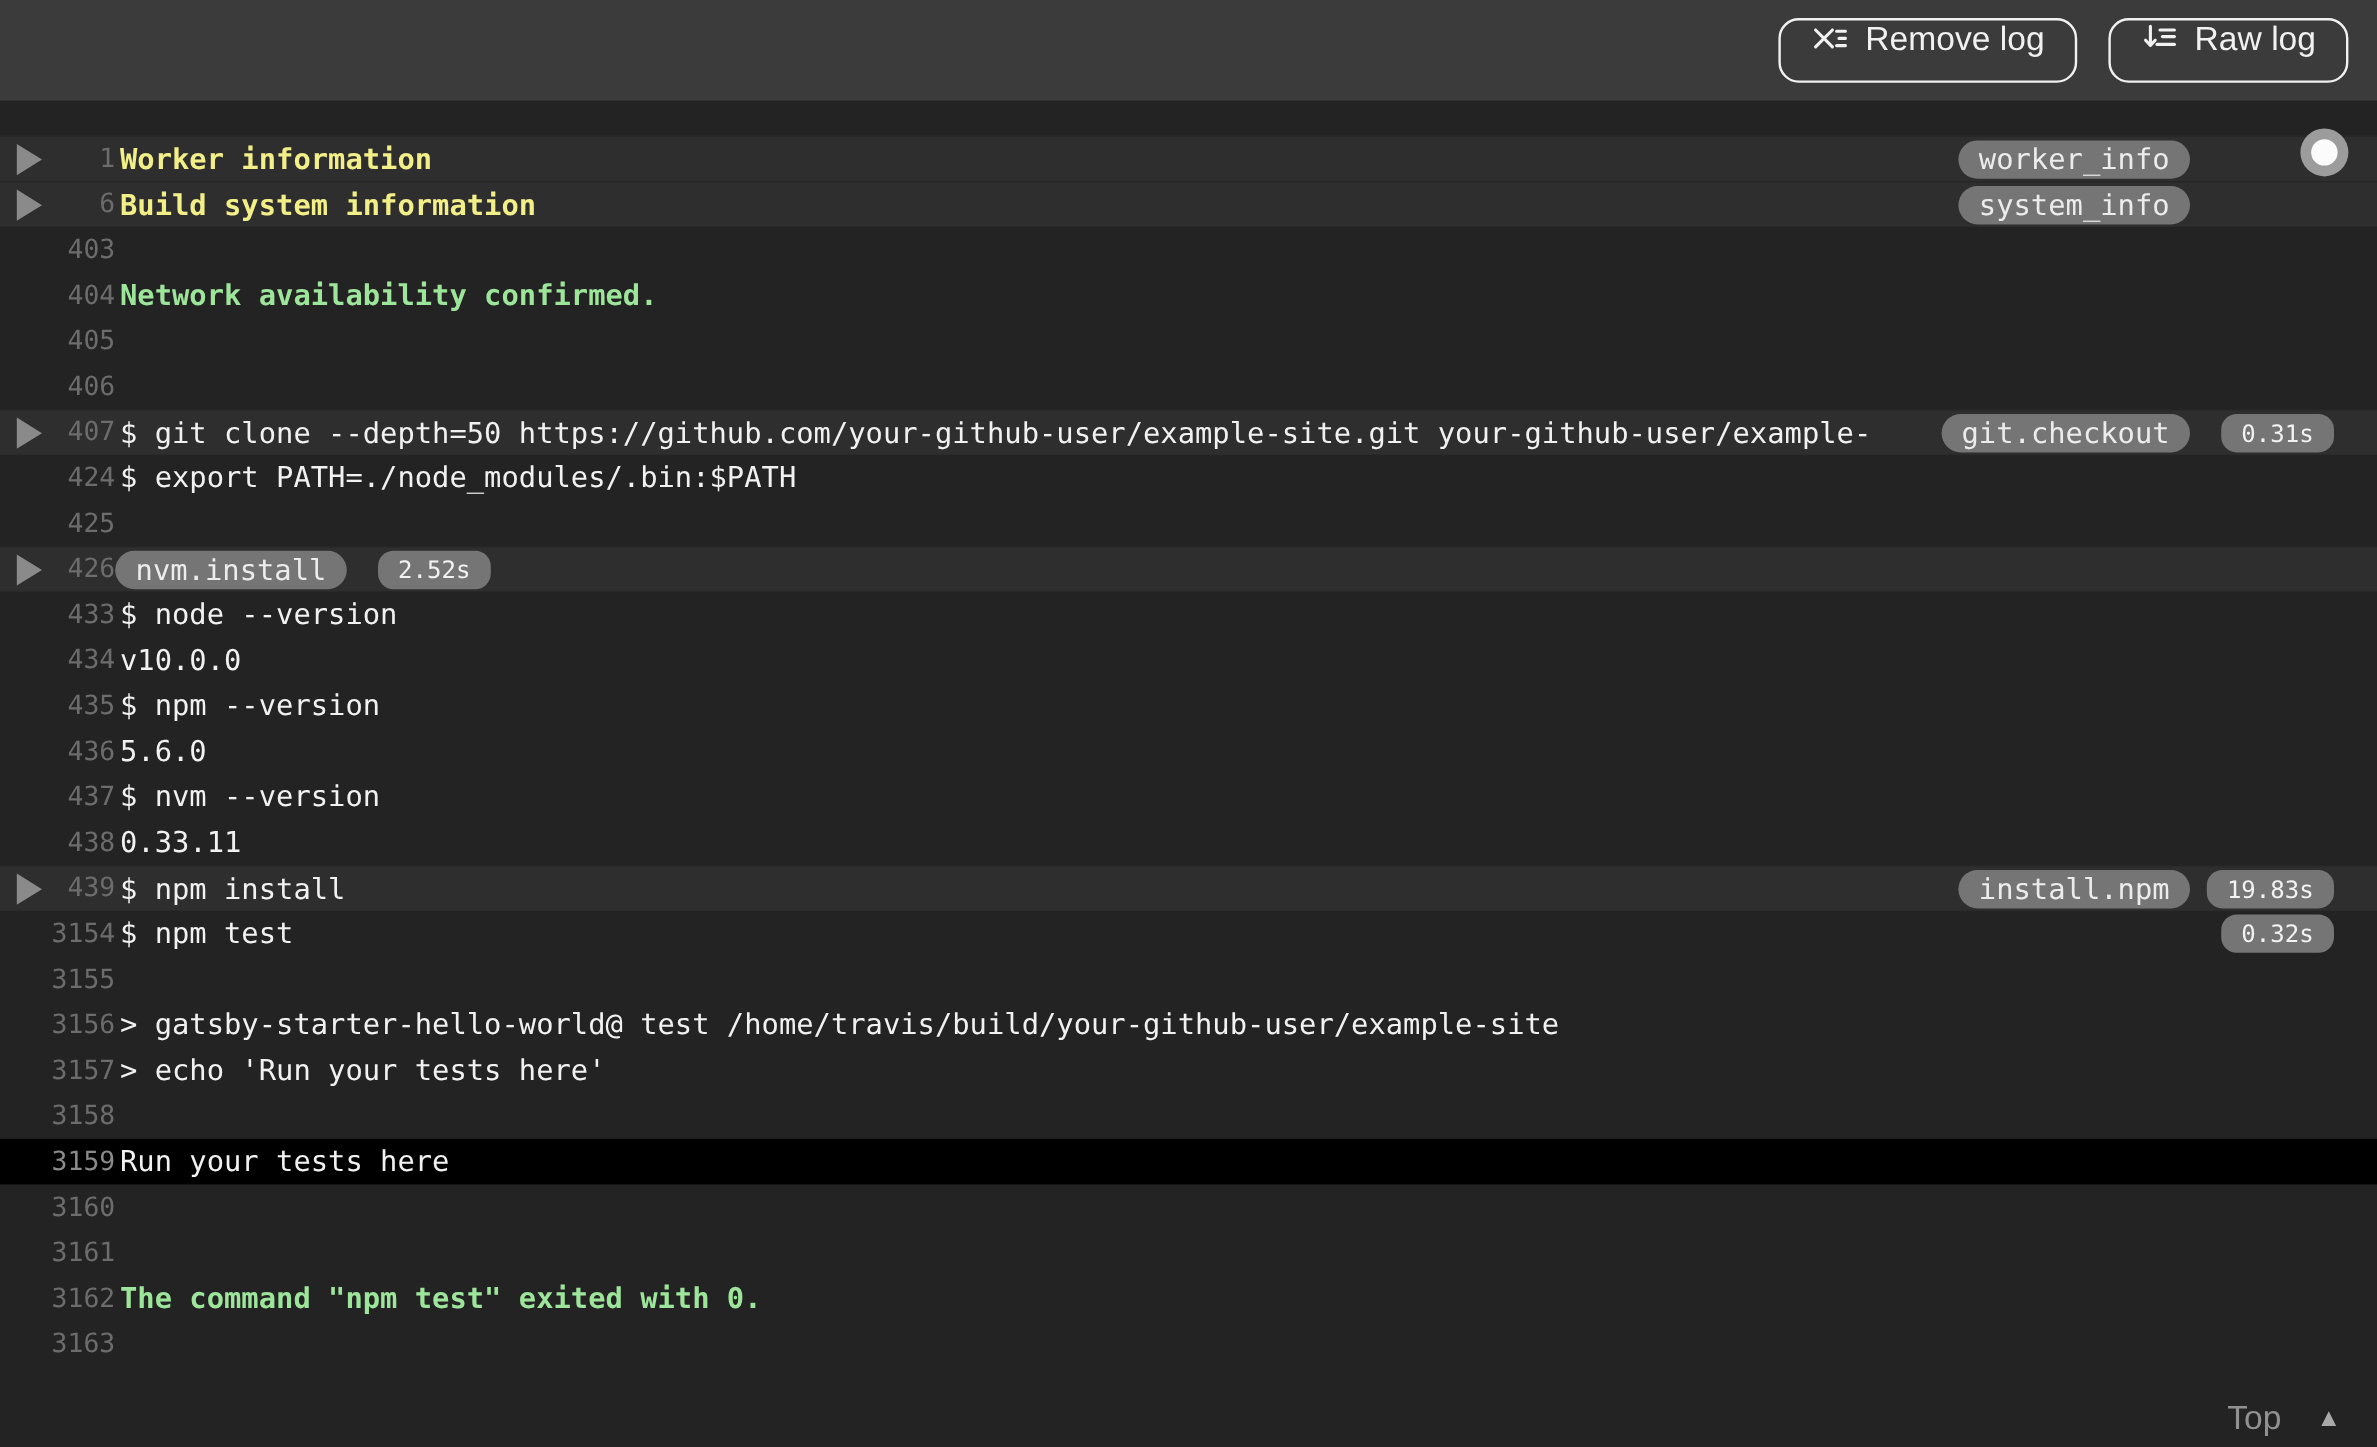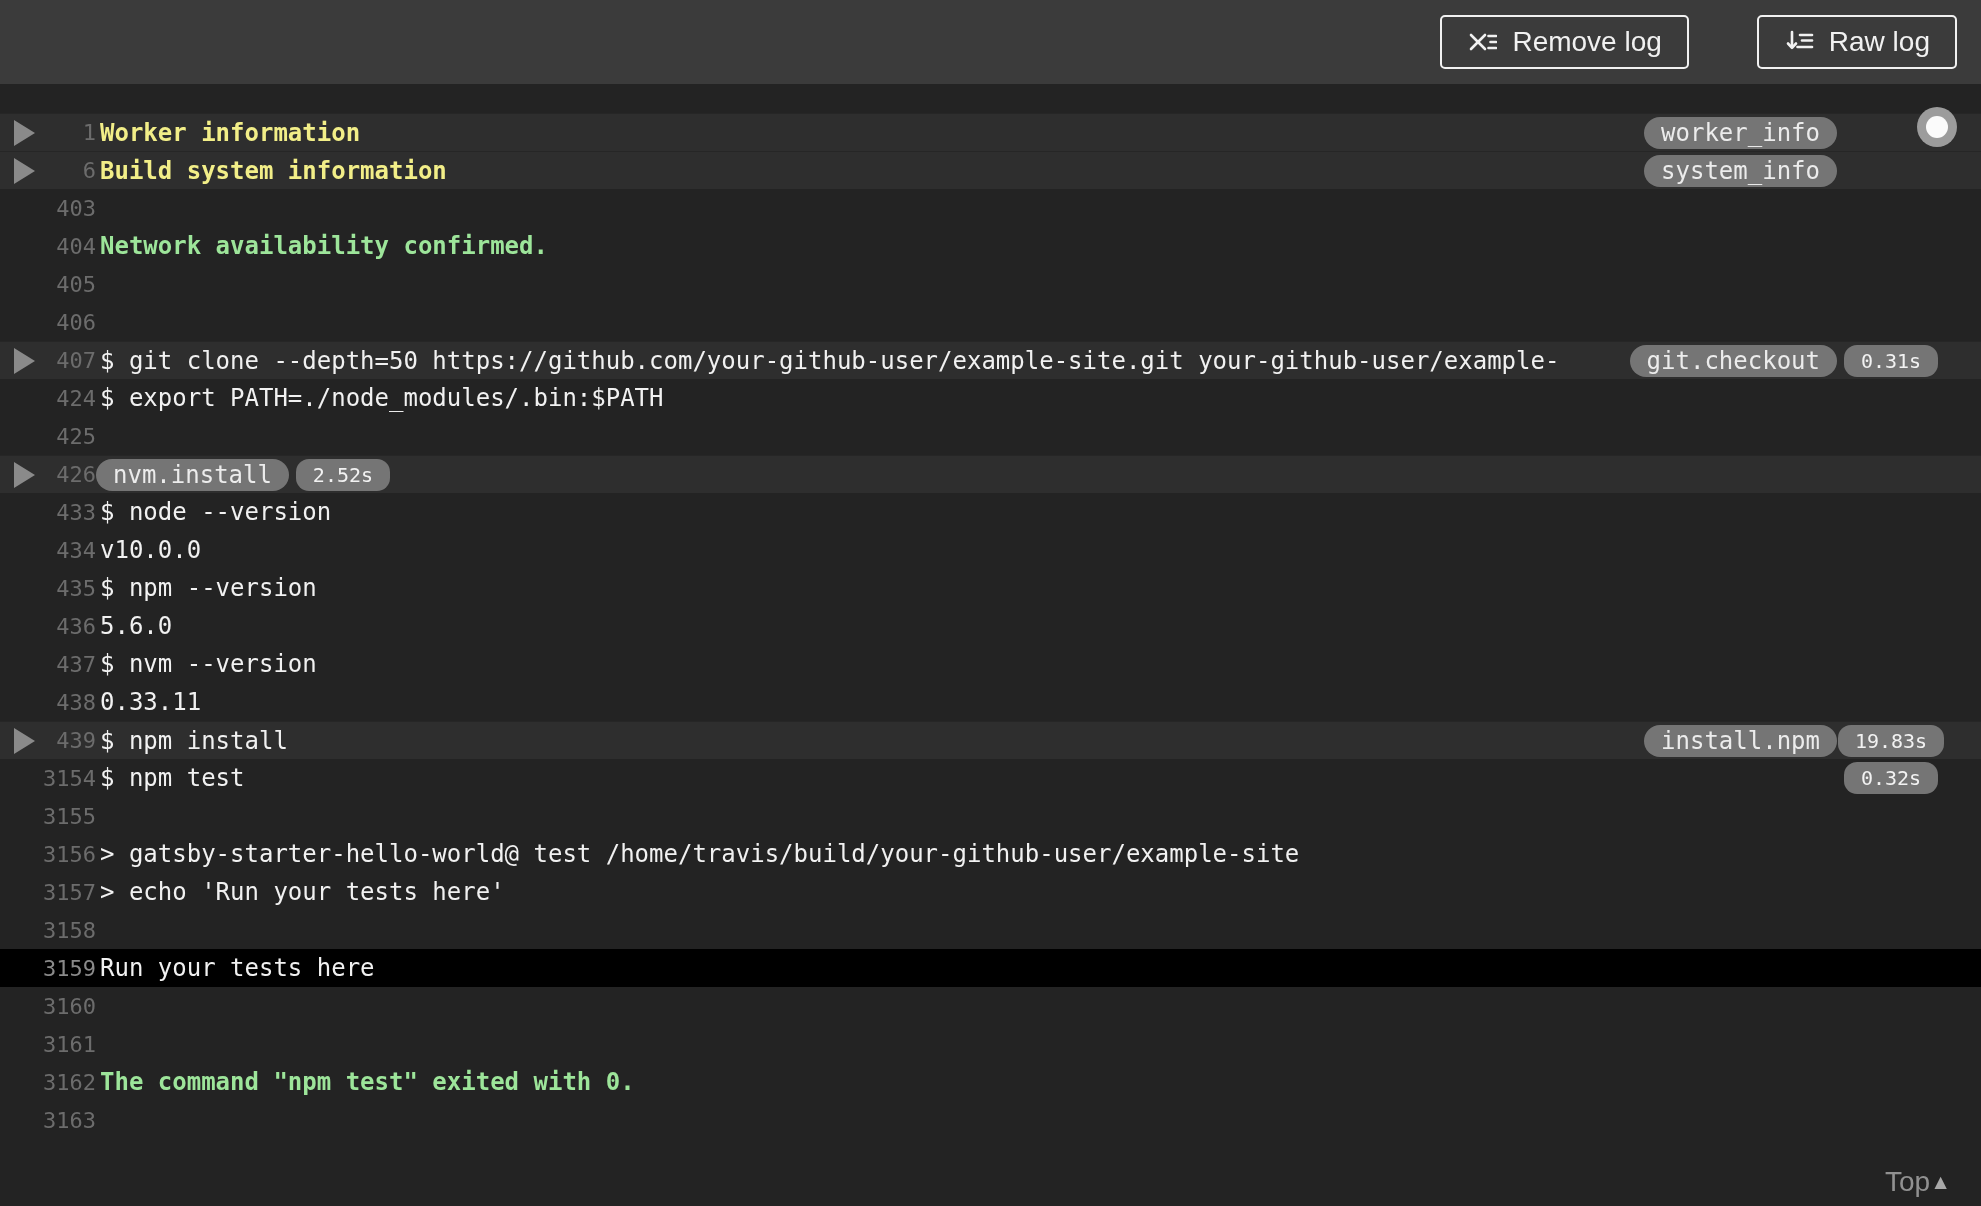--- a/index.html
+++ b/index.html
@@ -2,55 +2,55 @@
 <html><head>
 <meta charset="utf-8">
 <style>
   * { margin:0; padding:0; box-sizing:border-box; }
   html,body { width:1981px; height:1206px; overflow:hidden; background:#232323;
               font-family:"Liberation Sans", sans-serif; }
 
   
   .toolbar { height:84px; background:#3b3b3b; display:flex; justify-content:flex-end;
              align-items:center; gap:26px; padding-right:24px; }
-  .tbtn { display:flex; align-items:center; gap:15px; background:transparent;
-          border:2px solid #f1f1f1; border-radius:5px; color:#f1f1f1;
+  .tbtn { display:flex; align-items:flex-start; gap:15px; background:transparent;
+          border:2px solid #f1f1f1; border-radius:17px; color:#f1f1f1;
           font-family:"Liberation Sans", sans-serif; font-size:28px;
-          height:54px; padding:0 25px; cursor:pointer;margin-left:42px; }
+          height:54px; padding:0 25px; cursor:pointer; }
   .tbtn svg { display:block; }
 
   
   .log { position:relative; height:1122px; background:#232323; padding-top:29px;
          font-family:"DejaVu Sans Mono", monospace; }
   .row { height:38px; display:flex; align-items:center; padding-left:14px; padding-right:36px; }
   .row.fold      { background:#2e2e2e; border-top:1px solid #262626; }
   .row.highlight { background:#000000;justify-content:center; }
   .arrow { width:26px; flex:none; display:flex; align-items:center; cursor:pointer; }
   .arrow .tri-right { width:0; height:0; border-top:13px solid transparent;
                       border-bottom:13px solid transparent; border-left:21px solid #8a8a8a; }
   .num { width:56px; flex:none; text-align:right; font-size:22px; color:#6c6c6c; cursor:pointer; }
   .row.highlight .num { color:#8a8a8a; }
   .txt { flex:1 1 auto; min-width:0; margin-left:4px; font-size:24px; line-height:38px;
          white-space:pre; overflow:hidden; color:#f1f1f1; }
   .txt.yellow { color:#f2ee88; font-weight:bold; }
   .txt.green  { color:#9de59a; font-weight:bold; }
   .badges { flex:none; display:flex; align-items:center; }
   .name-badge { font-size:24px; color:#ececec; background:#757575; border-radius:16px;
                 height:32px; line-height:32px; padding:0 17px; white-space:pre; }
-  .time-slot { width:108px; flex:none; display:flex; justify-content:center; }
+  .time-slot { width:120px; flex:none; display:flex; justify-content:flex-end; }
   .time-badge { font-size:20px; color:#f2f2f2; background:#757575; border-radius:13px;
                 height:32px; line-height:32px; padding:0 17px; white-space:pre; }
 
   
   .scroll-dot { position:absolute; top:23px; right:24px; width:40px; height:40px;
                 border-radius:50%; background:#9c9c9c; display:flex; align-items:center;
                 justify-content:center; cursor:pointer; }
   .scroll-dot .inner { width:22px; height:22px; border-radius:50%; background:#fbfbfb; }
   .top-link { position:absolute; right:30px; bottom:8px; display:flex; align-items:center;
-              gap:0; color:#919191; font-size:28px; cursor:pointer;
+              gap:29px; color:#919191; font-size:28px; cursor:pointer;
               font-family:"Liberation Sans", sans-serif; }
   .top-link .caret { font-size:21px; color:#a9a9a9; }
 </style>
 </head>
 <body>
 
 <div class="app">
 
   <header class="toolbar">
     <button class="tbtn">

